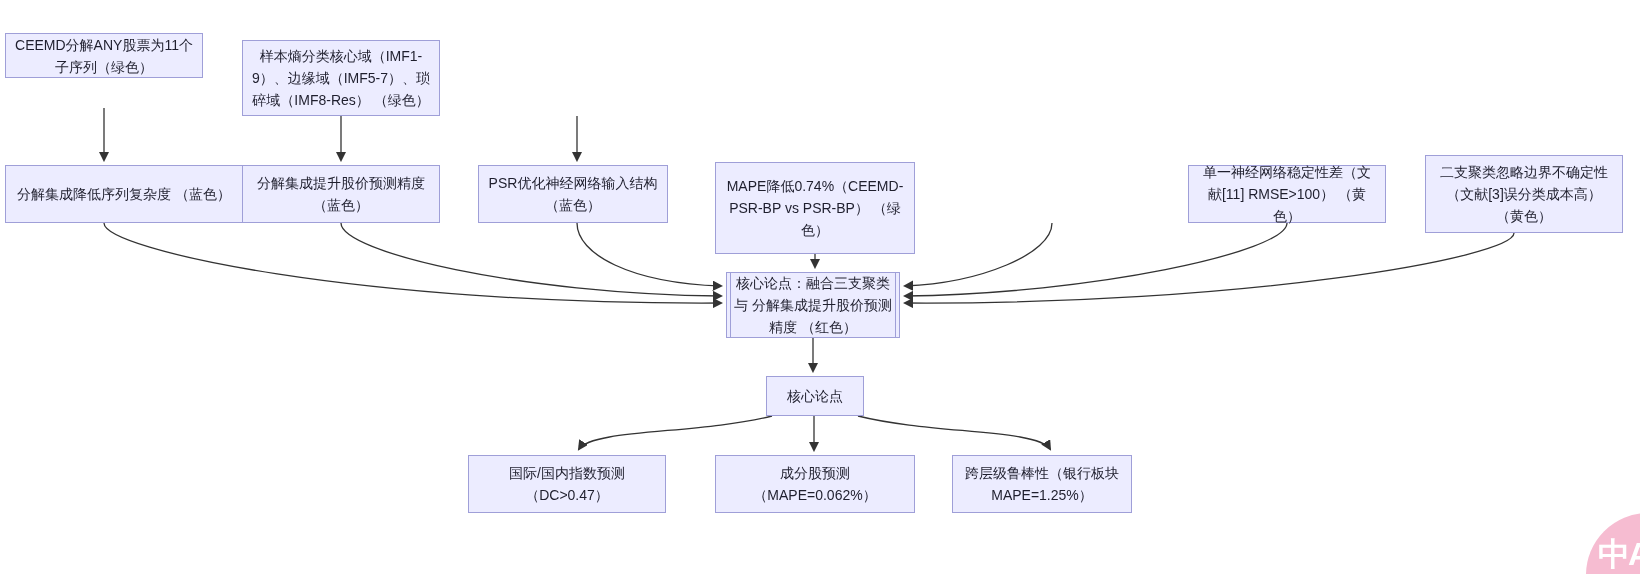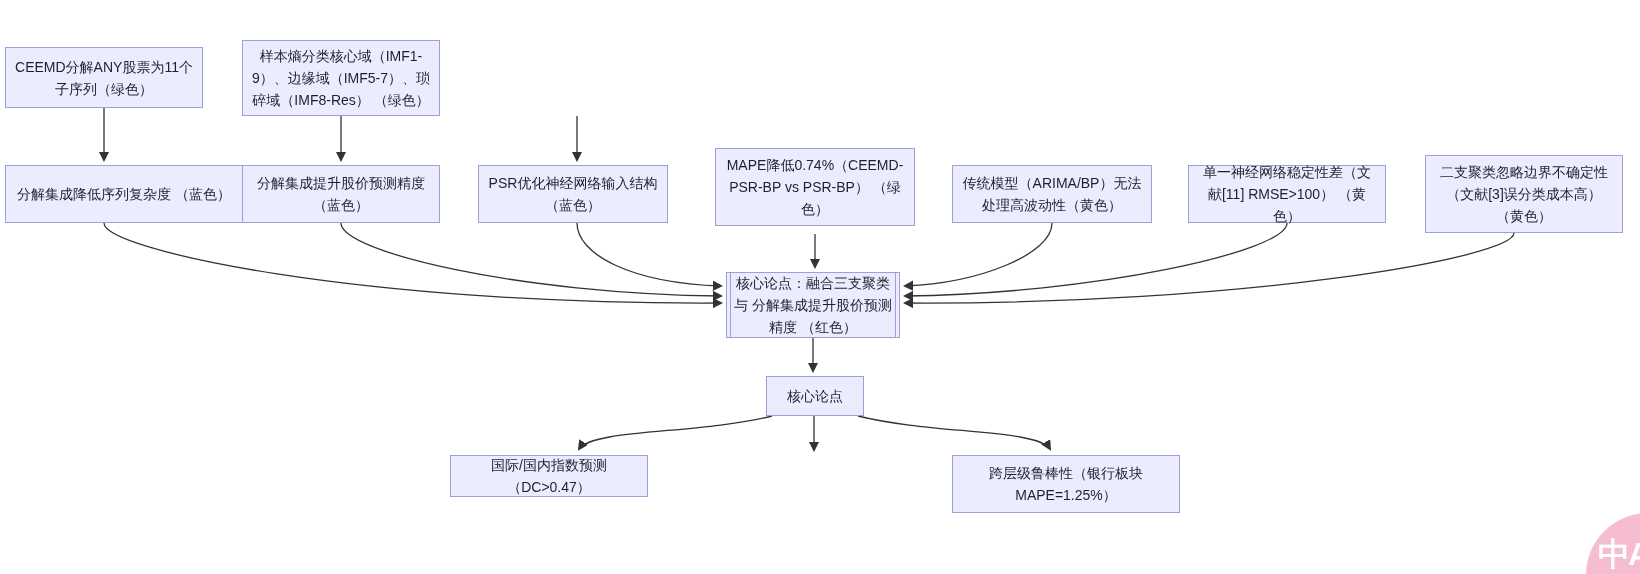--- a/index.html
+++ b/index.html
@@ -89,61 +89,61 @@
       <path d="M1514,233 C1514,258 1240,305 905,303" marker-end="url(#arrow)"></path>
 
       <path d="M813,338 L813,371" marker-end="url(#arrow)"></path>
 
       <path d="M772,416 C700,434 592,429 579,449" marker-end="url(#arrow)"></path>
       <path d="M814,416 L814,450" marker-end="url(#arrow)"></path>
       <path d="M858,416 C930,434 1038,429 1050,449" marker-end="url(#arrow)"></path>
     </g>
   </svg>
 
-  <div class="node" style="left:5px;top:47px;width:198px;height:61px">
+  <div class="node" style="left:5px;top:33px;width:198px;height:45px">
     <span>CEEMD分解ANY股票为11个 子序列（绿色）</span>
   </div>
   <div class="node" style="left:242px;top:40px;width:198px;height:76px">
     <span>样本熵分类核心域（IMF1-9）、边缘域（IMF5-7）、琐碎域（IMF8-Res） （绿色）</span>
   </div>
 
   <div class="node" style="left:5px;top:165px;width:238px;height:58px">
     <span>分解集成降低序列复杂度 （蓝色）</span>
   </div>
   <div class="node" style="left:242px;top:165px;width:198px;height:58px">
     <span>分解集成提升股价预测精度 （蓝色）</span>
   </div>
   <div class="node" style="left:478px;top:165px;width:190px;height:58px">
     <span>PSR优化神经网络输入结构 （蓝色）</span>
   </div>
-  <div class="node" style="left:715px;top:148px;width:200px;height:78px">
+  <div class="node" style="left:715px;top:162px;width:200px;height:92px">
     <span>MAPE降低0.74%（CEEMD-PSR-BP vs PSR-BP） （绿色）</span>
-  </div>
-  <div class="node" style="left:952px;top:165px;width:200px;height:58px">
-    <span>传统模型（ARIMA/BP）无法 处理高波动性（黄色）</span>
   </div>
   <div class="node" style="left:1188px;top:165px;width:198px;height:58px">
     <span>单一神经网络稳定性差（文献[11] RMSE&gt;100） （黄色）</span>
   </div>
   <div class="node" style="left:1425px;top:155px;width:198px;height:78px">
     <span>二支聚类忽略边界不确定性 （文献[3]误分类成本高） （黄色）</span>
   </div>
 
   <div class="node subroutine" style="left:726px;top:272px;width:174px;height:66px">
     <span>核心论点：融合三支聚类与 分解集成提升股价预测精度 （红色）</span>
   </div>
 
   <div class="node" style="left:766px;top:376px;width:98px;height:40px">
     <span>核心论点</span>
   </div>
 
-  <div class="node" style="left:450px;top:455px;width:198px;height:42px">
+  <div class="node" style="left:468px;top:455px;width:198px;height:58px">
     <span>国际/国内指数预测 （DC&gt;0.47）</span>
   </div>
-  <div class="node" style="left:952px;top:455px;width:228px;height:58px">
+  <div class="node" style="left:715px;top:455px;width:200px;height:58px">
+    <span>成分股预测 （MAPE=0.062%）</span>
+  </div>
+  <div class="node" style="left:952px;top:455px;width:180px;height:58px">
     <span>跨层级鲁棒性（银行板块 MAPE=1.25%）</span>
   </div>
 
   <div class="translate-btn">
     <span class="glyph">中A</span>
   </div>
 
 </div>
 
 </body></html>

